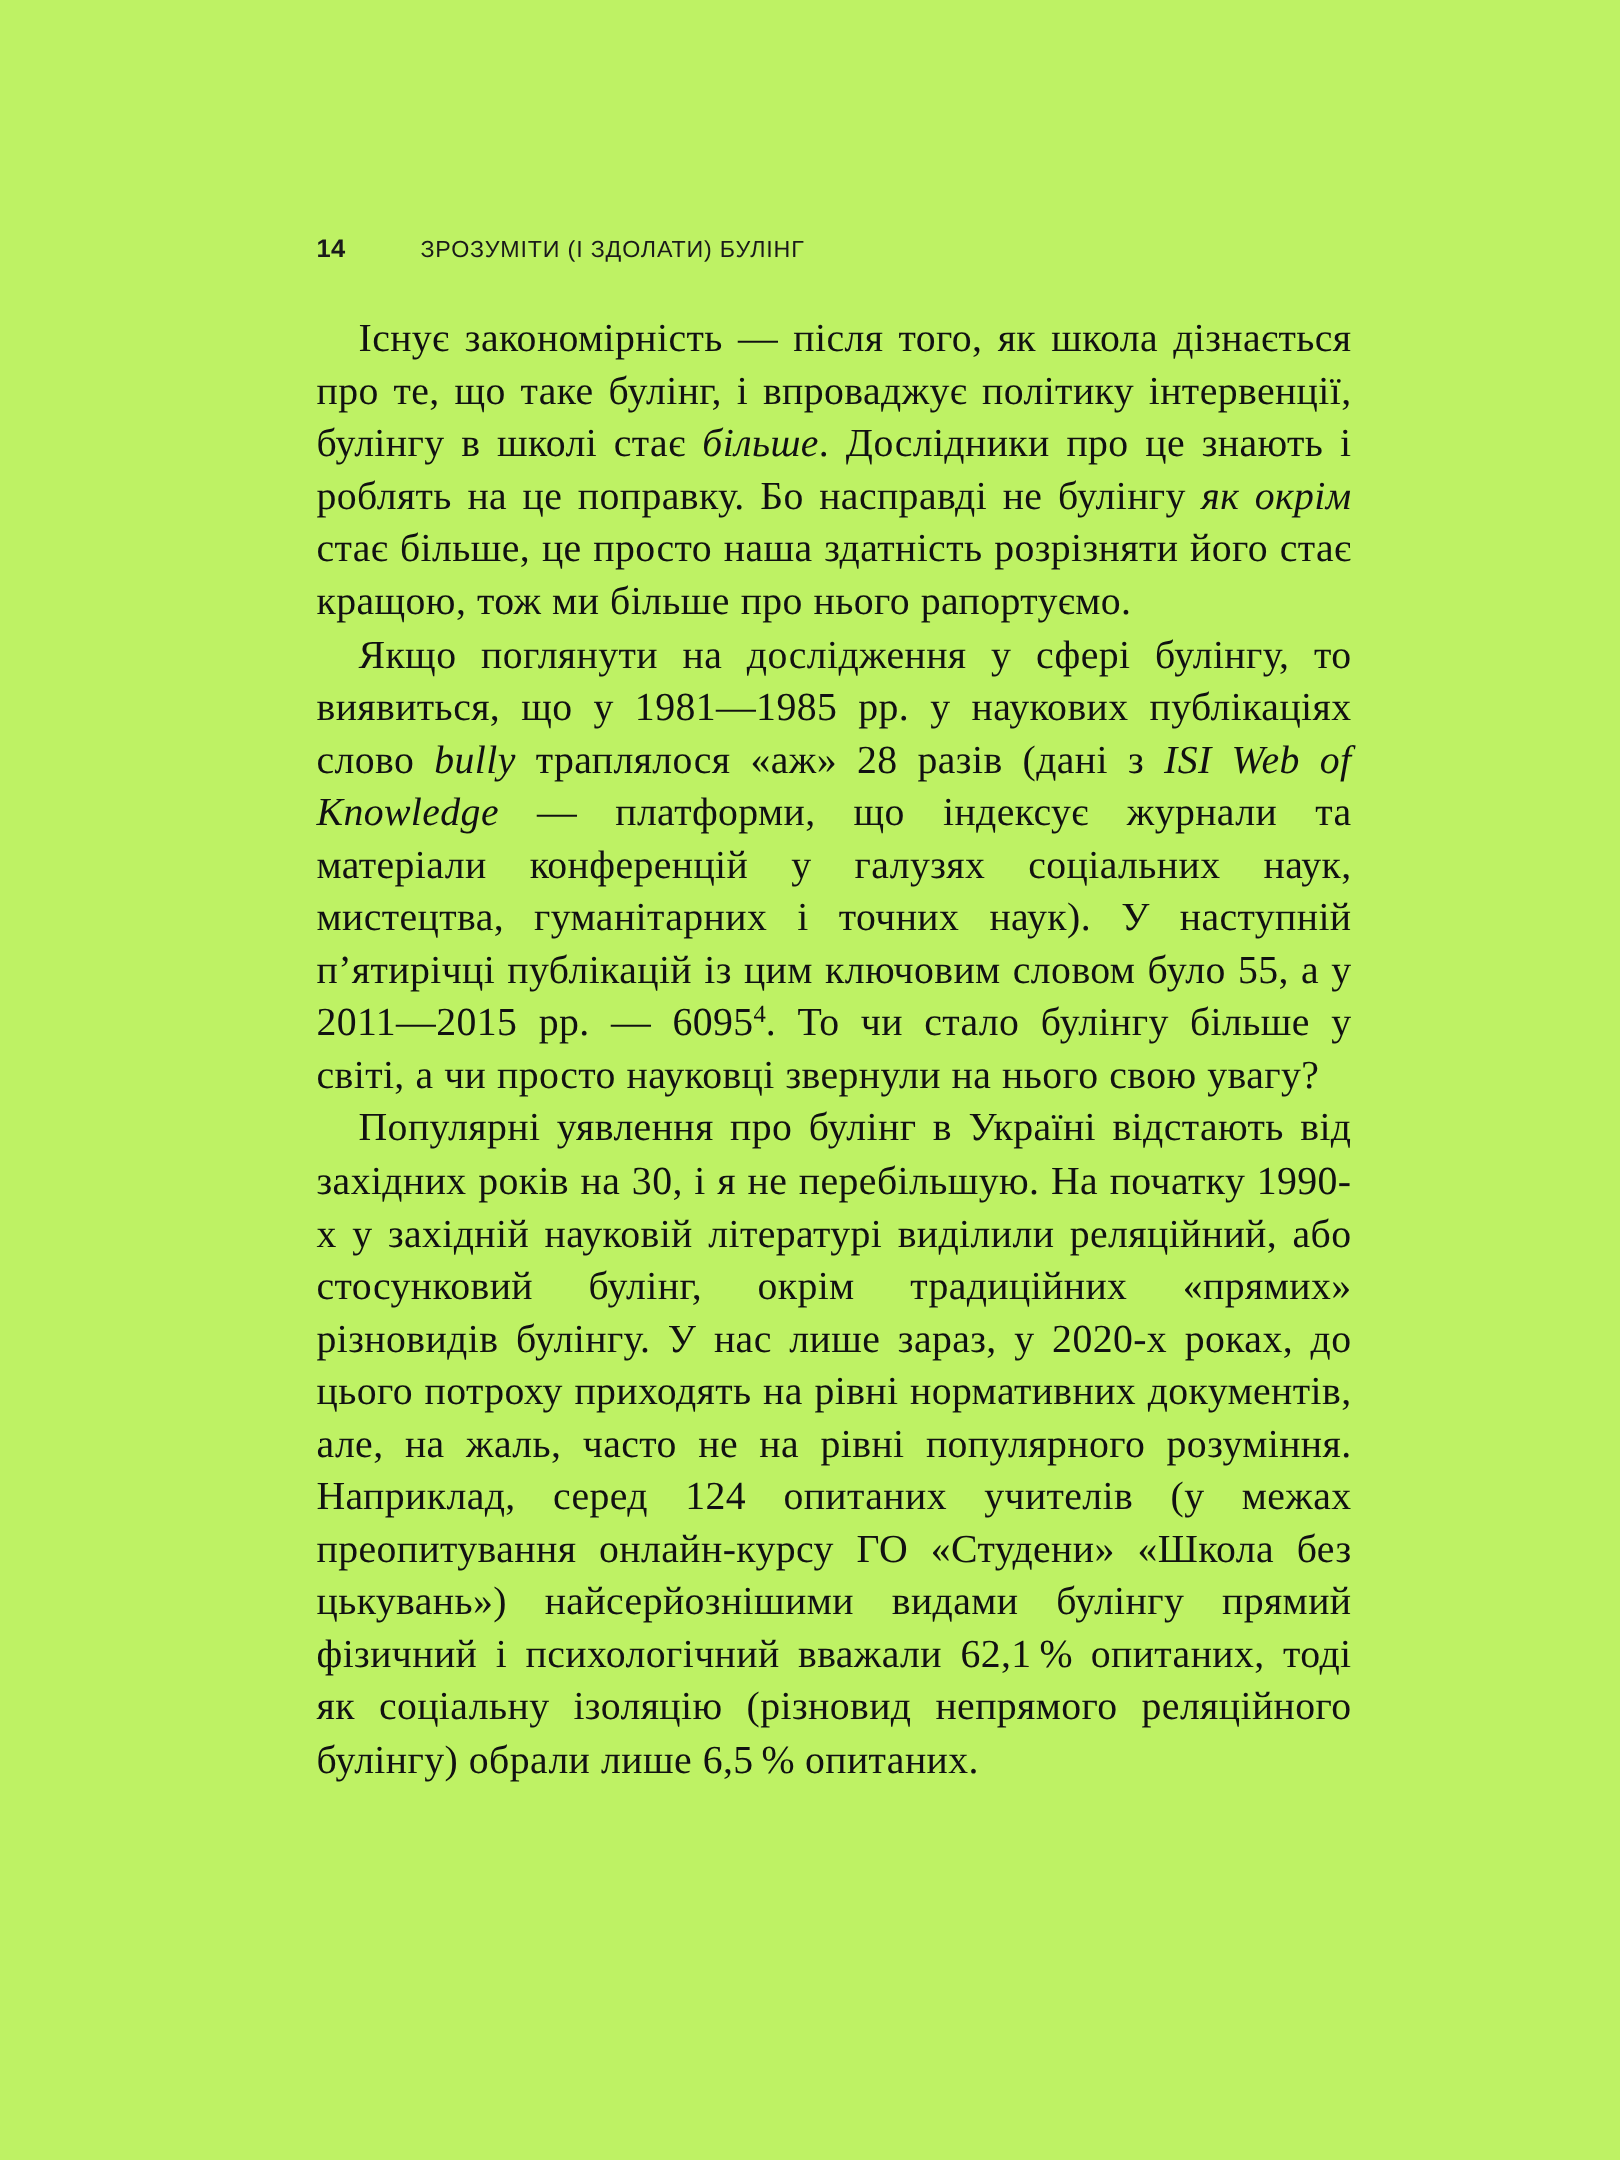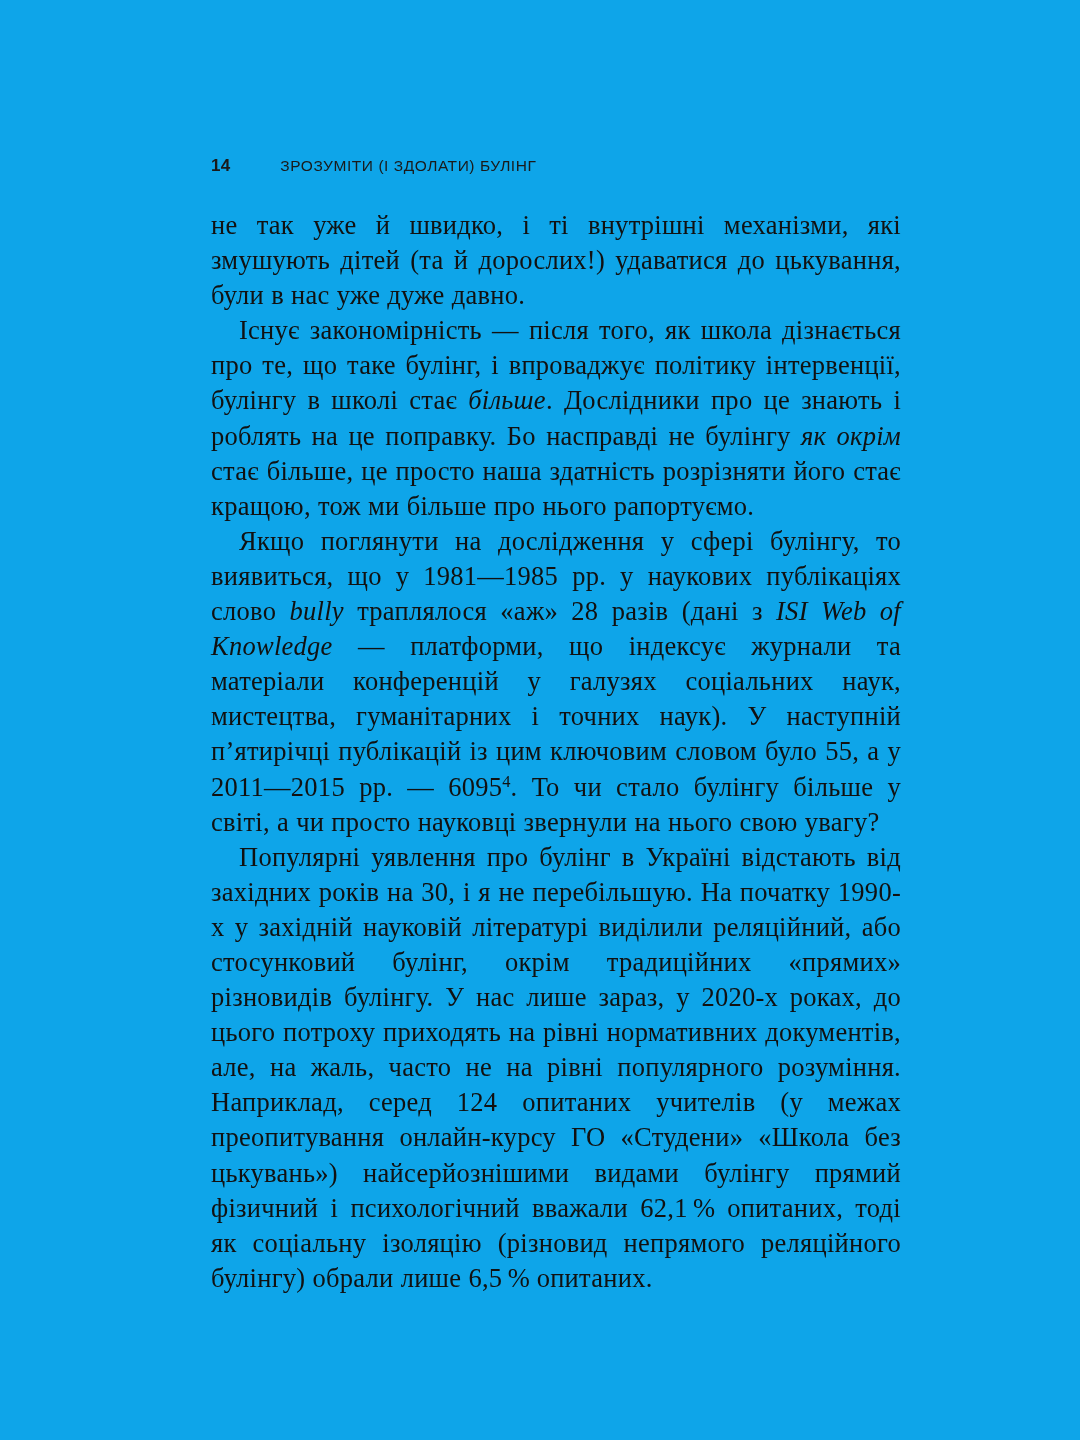--- a/index.html
+++ b/index.html
@@ -15,21 +15,21 @@
     overflow: hidden;
     font-family: "Liberation Serif", "DejaVu Serif", serif;
     color: #111111;
     -webkit-font-smoothing: antialiased;
   }
 
   .page {
     position: relative;
     width: 1080px;
     height: 1440px;
-    background: #0ea5e9;
+    background: #bef264;
     box-sizing: border-box;
   }
 
   
   .running-head {
     position: absolute;
     left: 211px;
     top: 157px;
     width: 690px;
     display: flex;
@@ -97,21 +97,20 @@
 
 <div class="page">
 
   <header class="running-head">
     <span class="folio">14</span>
     <span class="running-title">ЗРОЗУМІТИ (І ЗДОЛАТИ) БУЛІНГ</span>
   </header>
 
   <main class="text-block">
 
-    <p class="para">не так уже й швидко, і ті внутрішні механізми, які змушують дітей (та й дорослих!) удаватися до цькування, були в нас уже дуже давно.</p>
 
     <p class="para indented">Існує закономірність&nbsp;— після того, як школа дізнається про те, що таке булінг, і впроваджує політику інтервенції, булінгу в школі стає <em>більше</em>. Дослідники про це знають і роблять на це поправку. Бо насправді не булінгу <em>як окрім</em> стає більше, це просто наша здатність розрізняти його стає кращою, тож ми більше про нього рапортуємо.</p>
 
     <p class="para indented">Якщо поглянути на дослідження у сфері булінгу, то виявиться, що у 1981—1985&nbsp;рр. у наукових публікаціях слово <em>bully</em> траплялося «аж» 28 разів (дані з <em>ISI Web of Knowledge</em>&nbsp;— платформи, що індексує журнали та матеріали конференцій у галузях соціальних наук, мистецтва, гуманітарних і точних наук). У наступній п’ятирічці публікацій із цим ключовим словом було 55, а у 2011—2015&nbsp;рр.&nbsp;— 6095<sup class="footnote-ref">4</sup>. То чи стало булінгу більше у світі, а чи просто науковці звернули на нього свою увагу?</p>
 
     <p class="para indented">Популярні уявлення про булінг в Україні відстають від західних років на 30, і я не перебільшую. На початку 1990-х у західній науковій літературі виділили реляційний, або стосунковий булінг, окрім традиційних «прямих» різновидів булінгу. У нас лише зараз, у 2020-х роках, до цього потроху приходять на рівні нормативних документів, але, на жаль, часто не на рівні популярного розуміння. Наприклад, серед 124 опитаних учителів (у межах преопитування онлайн-курсу ГО «Студени» «Школа без цькувань») найсерйознішими видами булінгу прямий фізичний і психологічний вважали 62,1 % опитаних, тоді як соціальну ізоляцію (різновид непрямого реляційного булінгу) обрали лише 6,5 % опитаних.</p>
 
   </main>
 
 </div>

